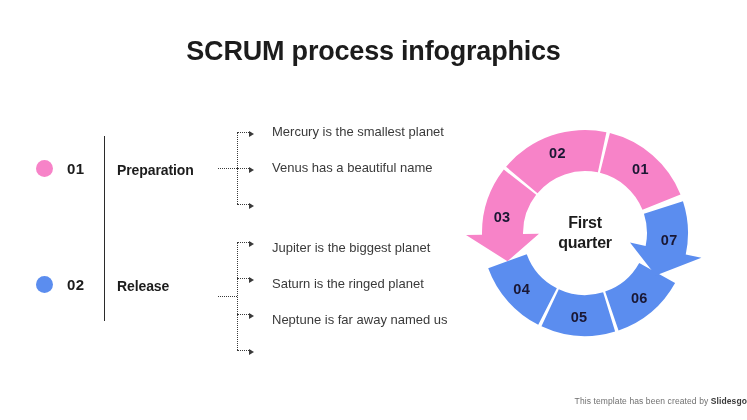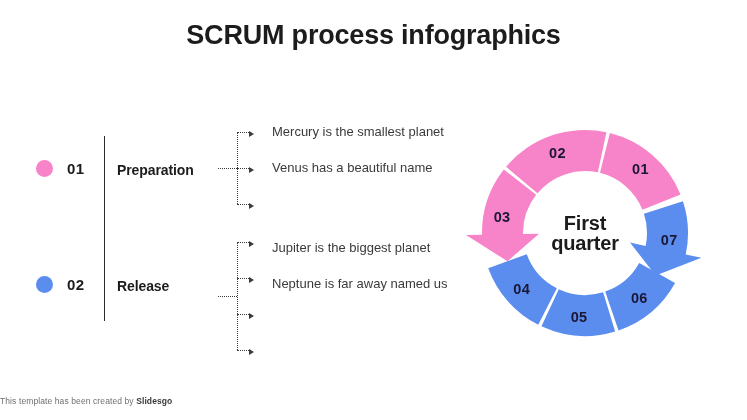--- a/index.html
+++ b/index.html
@@ -13,21 +13,21 @@
     font-family: "Liberation Sans", sans-serif;
     color: #1a1733;
     overflow: hidden;
     position: relative;
   }
 
   
   .title {
     position: absolute;
     left: 0;
-    top: 20px;
+    top: 36px;
     width: 747px;
     text-align: center;
     font-size: 27px;
     font-weight: bold;
     letter-spacing: -0.2px;
     color: #1c1c1c;
   }
 
   
   .left-panel {
@@ -161,41 +161,41 @@
     top: 0;
     width: 290px;
     height: 290px;
     display: flex;
     align-items: center;
     justify-content: center;
     flex-direction: column;
     pointer-events: none;
   }
   .donut-center-text {
-    font-size: 20px;
+    font-size: 16px;
     font-weight: bold;
     color: #1c1c1c;
     text-align: center;
     line-height: 20px;
     letter-spacing: -0.2px;
   }
   .seg-label {
     font-size: 14.5px;
     font-weight: bold;
     fill: #1a1733;
     letter-spacing: 0.3px;
   }
 
   
   .footer {
     position: absolute;
     left: 0;
     top: 396px;
     width: 747px;
-    text-align: left;
+    text-align: right;
     font-size: 8.5px;
     color: #6f6f6f;
     letter-spacing: 0.1px;
   }
   .footer b { color: #3a3a3a; }
 </style>
 </head>
 <body>
 
 <div class="title">SCRUM process infographics</div>
@@ -240,20 +240,21 @@
       <div class="conn-spine"></div>
       <div class="conn-in" style="top:54px;"></div>
       <div class="conn-branch" style="top:0px;"></div>
       <div class="conn-branch" style="top:36px;"></div>
       <div class="conn-branch" style="top:72px;"></div>
       <div class="conn-branch" style="top:108px;"></div>
     </div>
 
     <div class="items">
       <div class="item">Jupiter is the biggest planet</div>
+      <div class="item">Saturn is the ringed planet</div>
       <div class="item">Neptune is far away named us</div>
     </div>
   </div>
 </div>
 
 <div class="donut-wrap">
   <svg id="donut-svg" width="290" height="290" viewBox="0 0 290 290">
       <path d="M 240.4999370203791 106.41552087816106
            A 103 103 0 0 0 169.91795524676579 45.05954019357236
            L 159.99915752717942 84.84166497088822

